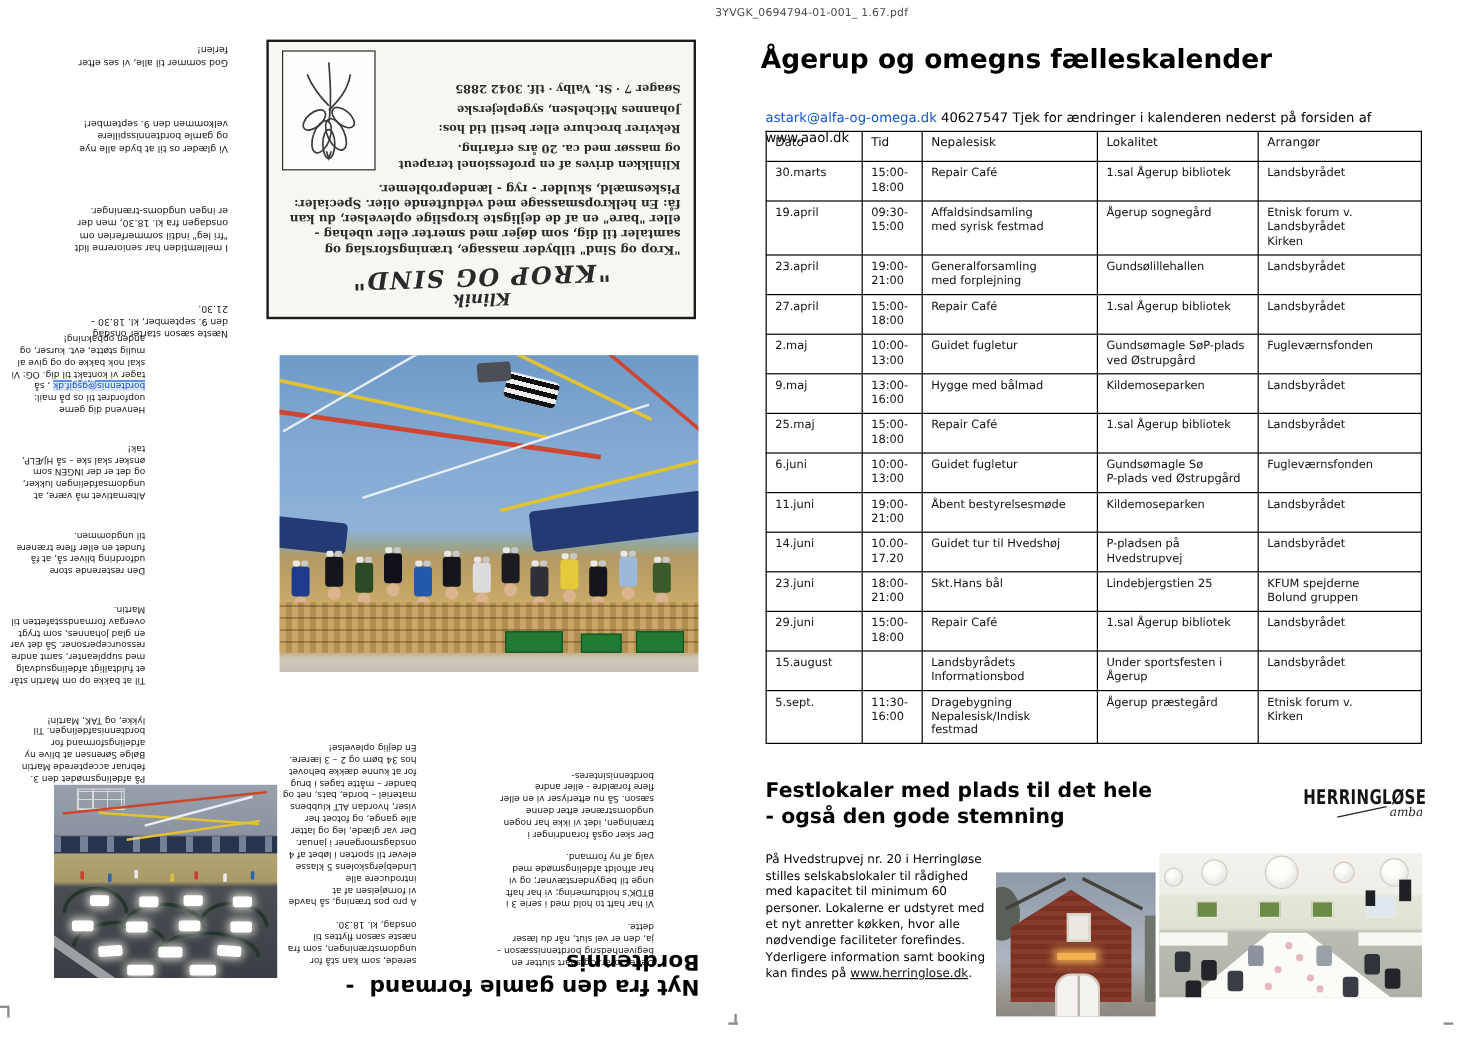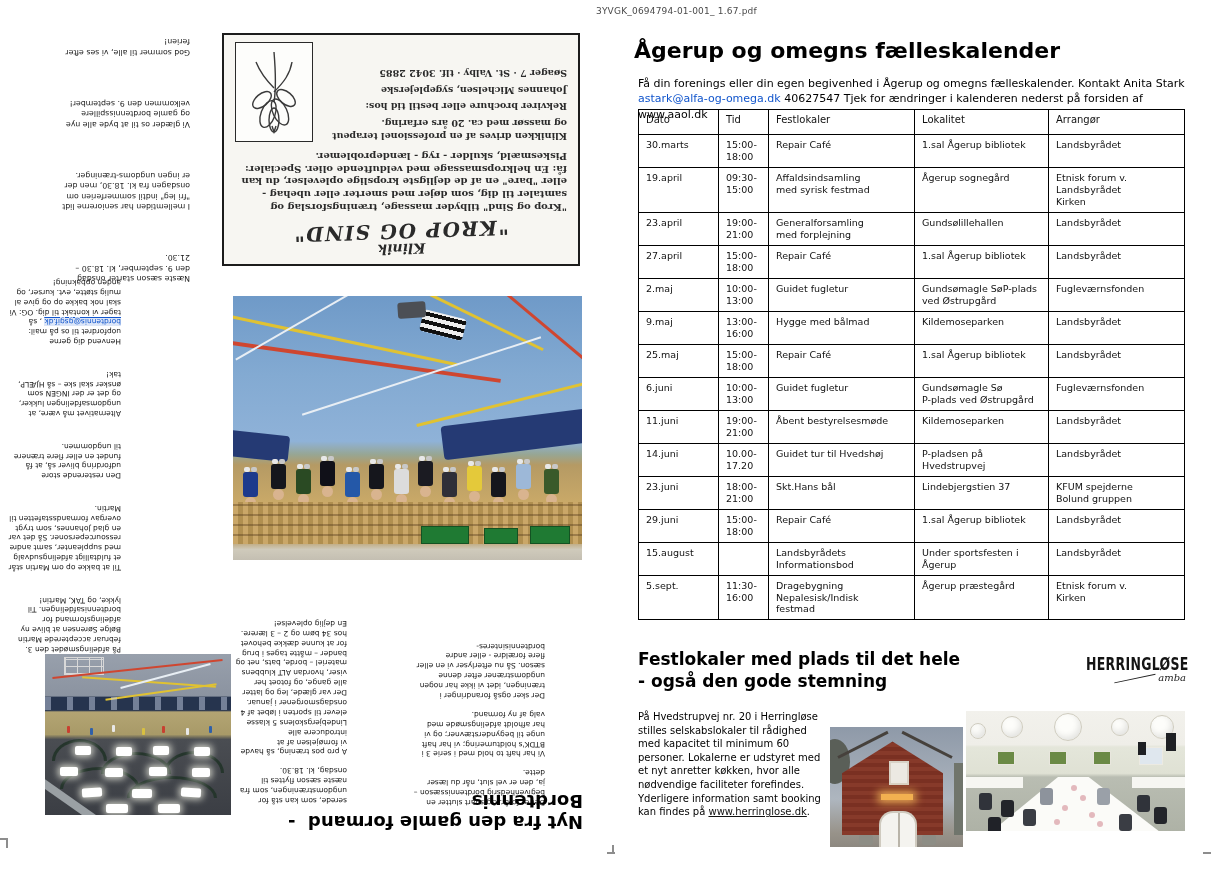--- a/index.html
+++ b/index.html
@@ -248,37 +248,37 @@
     <div class="lt" style="--x:33%;--y:93%;--w:22px;"></div>
       <div class="lt" style="--x:61%;--y:93%;--w:22px;"></div>
     <div class="rail"></div>
   </div>
 
   <div class="headline rot">Nyt fra den gamle formand  -  Bordtennis</div>
 
   <div class="cal-title">Ågerup og omegns fælleskalender</div>
 
   <div class="cal-intro">
-    <span>Få din forenings eller din egen begivenhed i Ågerup og omegns fælleskalender. Kontakt Anita Stark</span><br>
+    <br>
     <a class="blue">astark@alfa-og-omega.dk</a><span> 40627547 Tjek for ændringer i kalenderen nederst på forsiden af www.aaol.dk</span>
   </div>
 
   <table class="calendar">
     <colgroup>
         <col style="width:80px">
         <col style="width:50px">
         <col style="width:146px">
         <col style="width:134px">
         <col style="width:136px">
       </colgroup>
     <thead>
       <tr>
         <th>Dato</th>
         <th>Tid</th>
-        <th>Festlokaler</th>
+        <th>Nepalesisk</th>
         <th>Lokalitet</th>
         <th>Arrangør</th>
       </tr>
     </thead>
     <tbody>
 
     <tr>
         <td>30.marts</td>
         <td>15:00-
 18:00</td>
@@ -363,21 +363,21 @@
         <td>Guidet tur til Hvedshøj</td>
         <td>P-pladsen på
 Hvedstrupvej</td>
         <td>Landsbyrådet</td>
       </tr>
         <tr>
         <td>23.juni</td>
         <td>18:00-
 21:00</td>
         <td>Skt.Hans bål</td>
-        <td>Lindebjergstien 37</td>
+        <td>Lindebjergstien 25</td>
         <td>KFUM spejderne
 Bolund gruppen</td>
       </tr>
         <tr>
         <td>29.juni</td>
         <td>15:00-
 18:00</td>
         <td>Repair Café</td>
         <td>1.sal Ågerup bibliotek</td>
         <td>Landsbyrådet</td>

